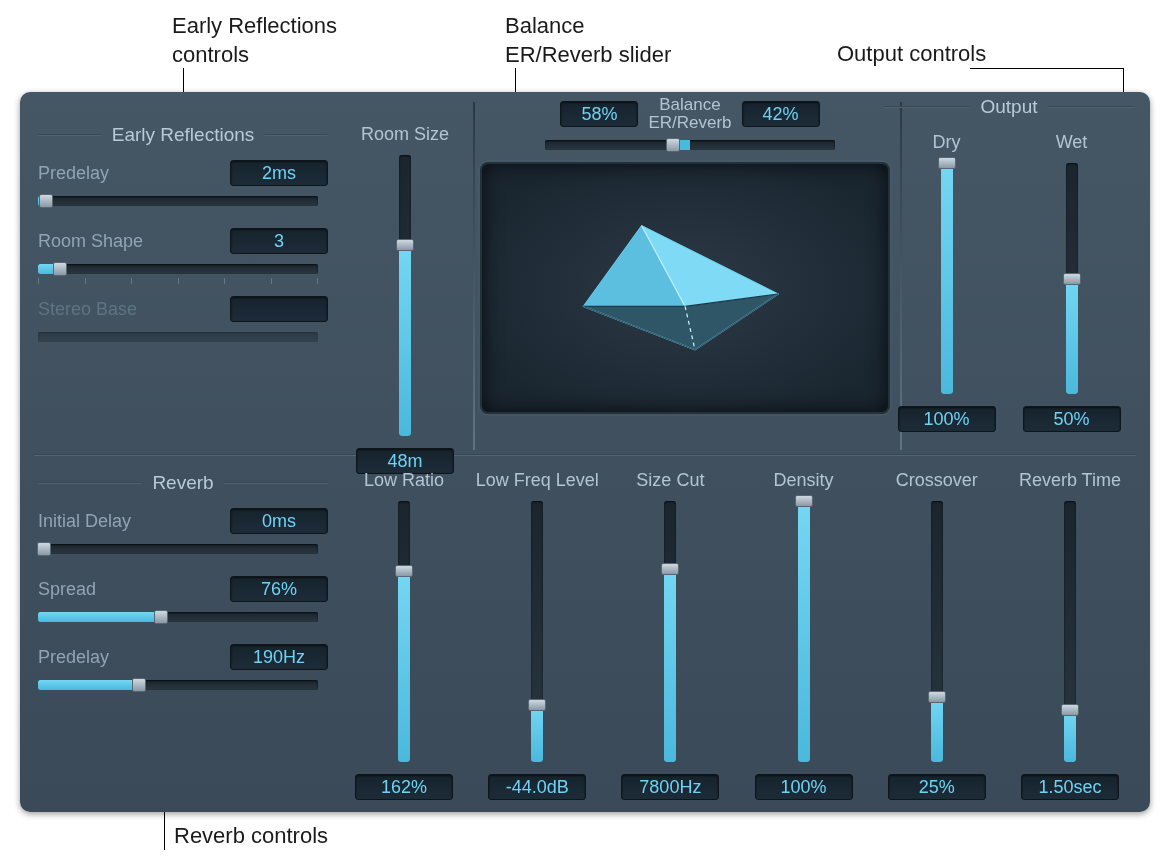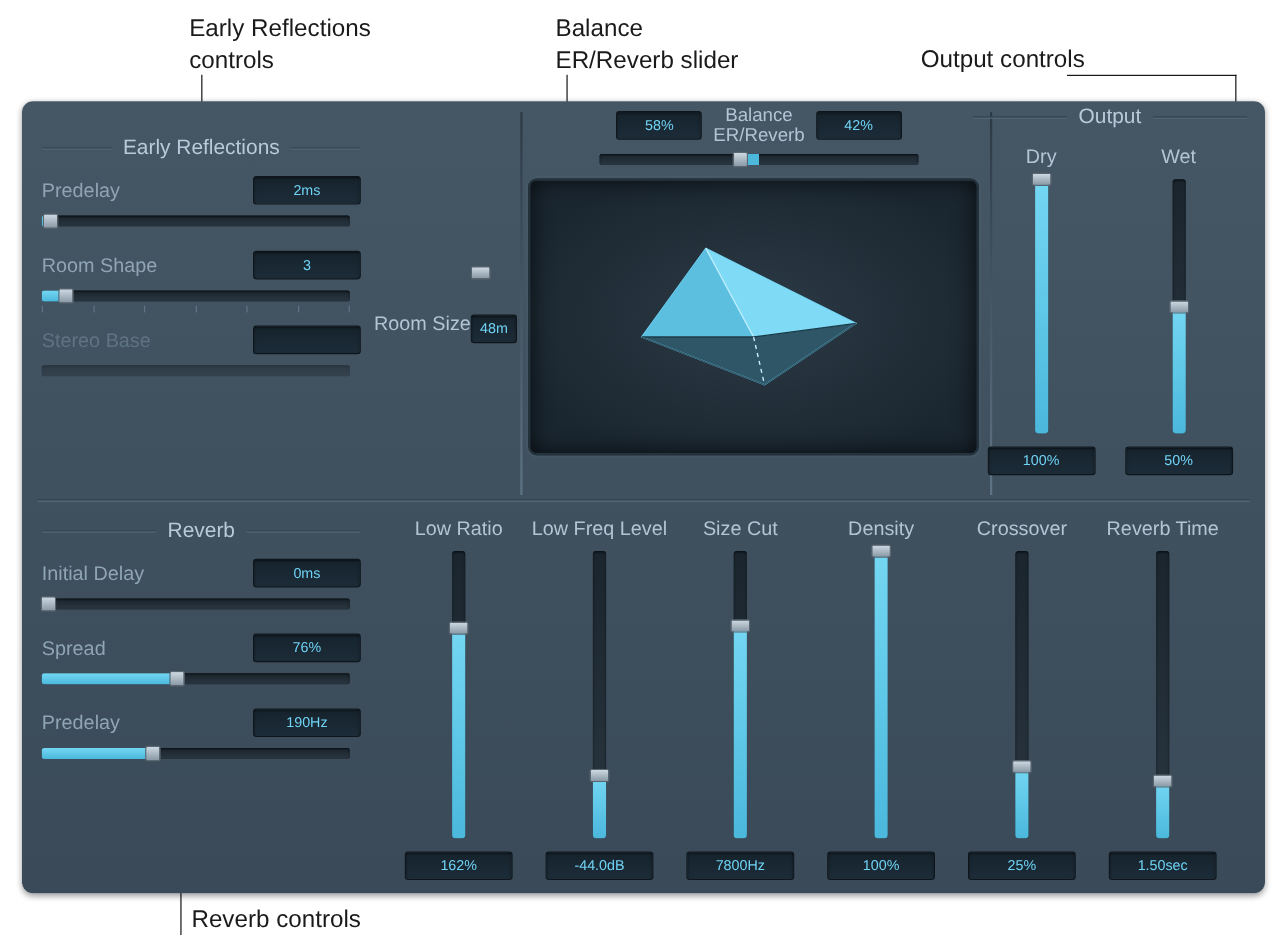--- a/index.html
+++ b/index.html
@@ -58,21 +58,21 @@
     font-size: 18px;
   }
   .param-label.dim { color: #5f7483; }
   .value-box {
     width: 98px;
     height: 26px;
     background: linear-gradient(#16232d, #1c2c38);
     border: 1px solid #0e161c;
     border-radius: 3px;
     color: #6fd3f5;
-    font-size: 13px;
+    font-size: 18px;
     text-align: center;
     line-height: 24px;
     box-shadow: inset 0 1px 2px rgba(0,0,0,0.6);
   }
   .value-box.dim { color: #3a4e5c; }
   .hslider {
     position: relative;
     width: 280px;
     height: 14px;
     margin-top: 8px;
@@ -156,21 +156,21 @@
     position: absolute;
     left: 18px; top: 32px;
     width: 290px;
   }
   .roomsize-col {
     position: absolute;
     left: 320px; top: 32px;
     width: 130px;
     height: 350px;
     display: flex;
-    flex-direction: row;
+    flex-direction: column;
     align-items: center;
   }
   .center-upper {
     position: absolute;
     left: 460px; top: 4px;
     width: 420px;
   }
   .balance-row {
     display: flex;
     align-items: center;
@@ -235,21 +235,21 @@
     position: absolute;
     left: 18px; top: 380px;
     width: 290px;
   }
   .right-lower {
     position: absolute;
     left: 320px; top: 378px;
     right: 16px;
     height: 330px;
     display: flex;
-    justify-content: center;
+    justify-content: space-between;
   }
   .right-lower .vslider-col { width: 128px; }
   .right-lower .vslider { height: 250px; }
   .divider-h {
     position: absolute;
     left: 14px; right: 14px; top: 362px;
     height: 2px;
     background: linear-gradient(#2b3944, #5f7484);
   }
   .divider-v1 {

